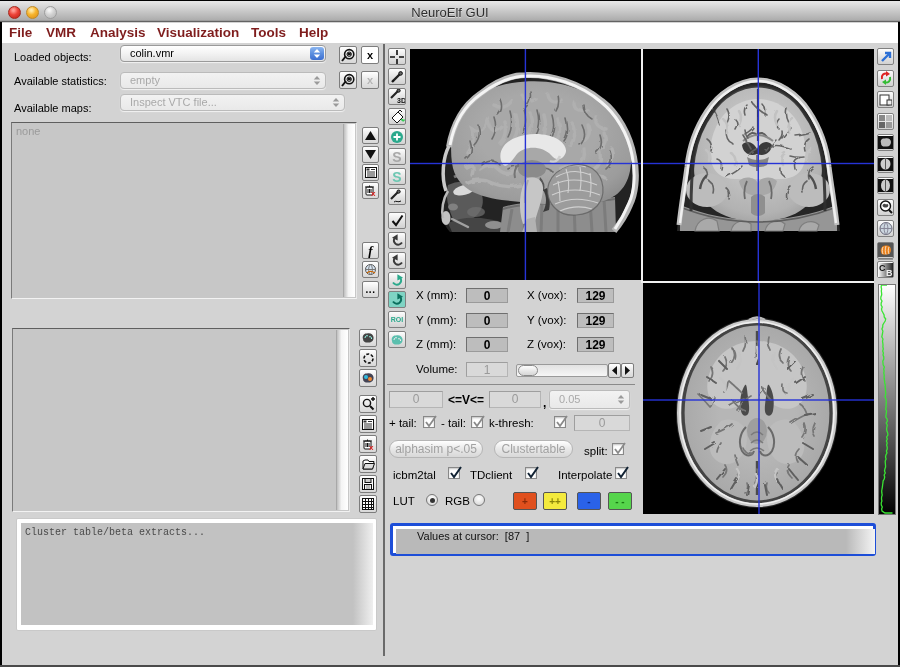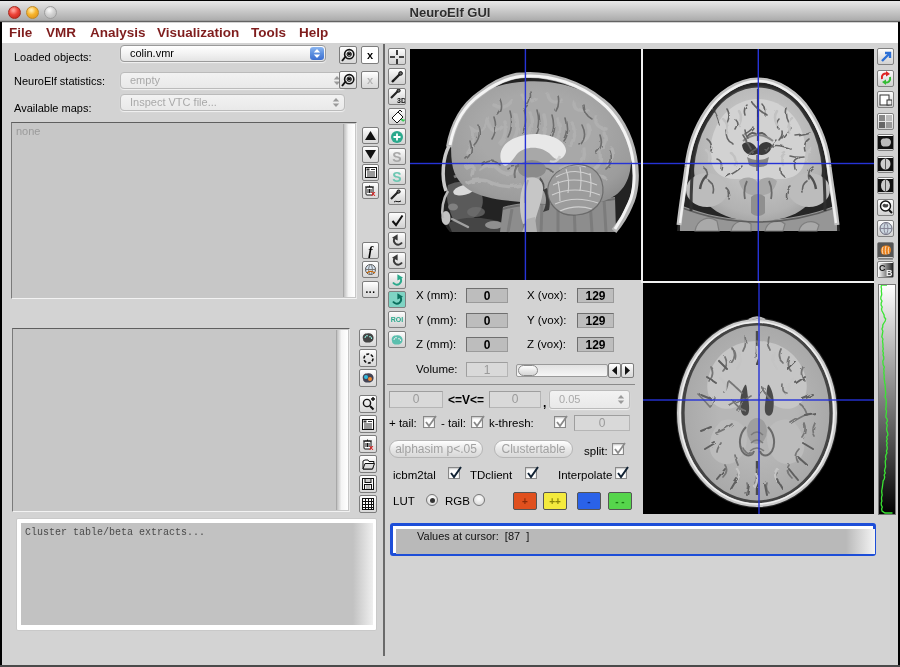--- a/index.html
+++ b/index.html
@@ -5,21 +5,21 @@
 *{margin:0;padding:0;box-sizing:border-box;}
 html,body{width:900px;height:667px;overflow:hidden;}
 body{font-family:"Liberation Sans",sans-serif;background:#000;position:relative;}
 #win{position:absolute;left:0;top:0;width:900px;height:667px;background:#d3d3d3;}
 
 #title{position:absolute;left:0;top:0;width:900px;height:22px;background:linear-gradient(#e8e8e8,#cfcfcf 40%,#adadad 95%,#8f8f8f);border-top:1px solid #000;border-bottom:1px solid #636363;}
 #title .tl{position:absolute;top:5px;width:13px;height:13px;border-radius:50%;}
 #title .t1{left:8px;background:radial-gradient(circle at 40% 30%,#ff9d94 8%,#ec4338 45%,#b41d12);border:1px solid #a52a1e;}
 #title .t2{left:26px;background:radial-gradient(circle at 40% 30%,#ffe9a8 8%,#f7b42c 45%,#d98b18);border:1px solid #c08a26;}
 #title .t3{left:44px;background:radial-gradient(circle at 40% 30%,#f4f4f4 8%,#d2d2d2 45%,#b2b2b2);border:1px solid #9e9e9e;}
-#title .cap{position:absolute;left:0;right:0;top:4px;text-align:center;font-size:13px;font-weight:bold;color:#2e2e2e;text-shadow:0 1px 0 rgba(255,255,255,.5);}
+#title .cap{position:absolute;left:0;right:0;top:4px;text-align:center;font-size:13px;font-weight:normal;color:#2e2e2e;text-shadow:0 1px 0 rgba(255,255,255,.5);}
 
 #menu{position:absolute;left:0;top:23px;width:900px;height:20px;background:#fff;}
 #menu span{position:absolute;top:2px;font-size:13.5px;font-weight:bold;color:#7f1d1d;}
 
 .lbl{position:absolute;font-size:11px;color:#000;}
 .btn{position:absolute;background:linear-gradient(#ffffff,#e8e8e8 50%,#d8d8d8);border:1px solid #7d7d7d;border-radius:2px;display:flex;align-items:center;justify-content:center;font-size:10px;}
 .inset{position:absolute;background:#bdbdbd;border:1px solid #9a9a9a;border-top-color:#6f6f6f;border-left-color:#6f6f6f;text-align:center;font-size:12px;font-weight:bold;color:#000;}
 .inset.dis{background:#d9d9d9;color:#9a9a9a;font-weight:normal;border-color:#b5b5b5;border-top-color:#9e9e9e;border-left-color:#9e9e9e;}
 .cb{position:absolute;width:12px;height:12px;background:#fff;border:1px solid #888;box-shadow:inset 0 1px 2px rgba(0,0,0,.25);}
 .cb svg{position:absolute;left:0px;top:-2px;}
@@ -67,22 +67,22 @@
   <div class="vsepline"></div>
 
   <div class="lbl" style="left:14px;top:51px;">Loaded objects:</div>
   <div class="dd" style="left:120px;top:45px;width:206px;">colin.vmr
      <div class="step"></div>
      <svg class="stepg" viewBox="0 0 13 14">
         <path d="M6.5 2 L10 6 L3 6 Z" fill="#fff"></path>
         <path d="M6.5 12 L10 8 L3 8 Z" fill="#fff"></path>
       </svg>
   </div>
-  <div class="lbl" style="left:14px;top:75px;">NeuroElf statistics:</div>
-  <div class="dd dis" style="left:120px;top:72px;width:226px;">empty
+  <div class="lbl" style="left:14px;top:75px;">Available statistics:</div>
+  <div class="dd dis" style="left:120px;top:72px;width:206px;">empty
      <svg class="stepg" viewBox="0 0 13 14">
         <path d="M6.5 2 L10 6 L3 6 Z" fill="#9a9a9a"></path>
         <path d="M6.5 12 L10 8 L3 8 Z" fill="#9a9a9a"></path>
       </svg>
   </div>
   <div class="lbl" style="left:14px;top:102px;">Available maps:</div>
   <div class="dd dis" style="left:120px;top:94px;width:225px;">Inspect VTC file...
      <svg class="stepg" viewBox="0 0 13 14">
         <path d="M6.5 2 L10 6 L3 6 Z" fill="#9a9a9a"></path>
         <path d="M6.5 12 L10 8 L3 8 Z" fill="#9a9a9a"></path>

